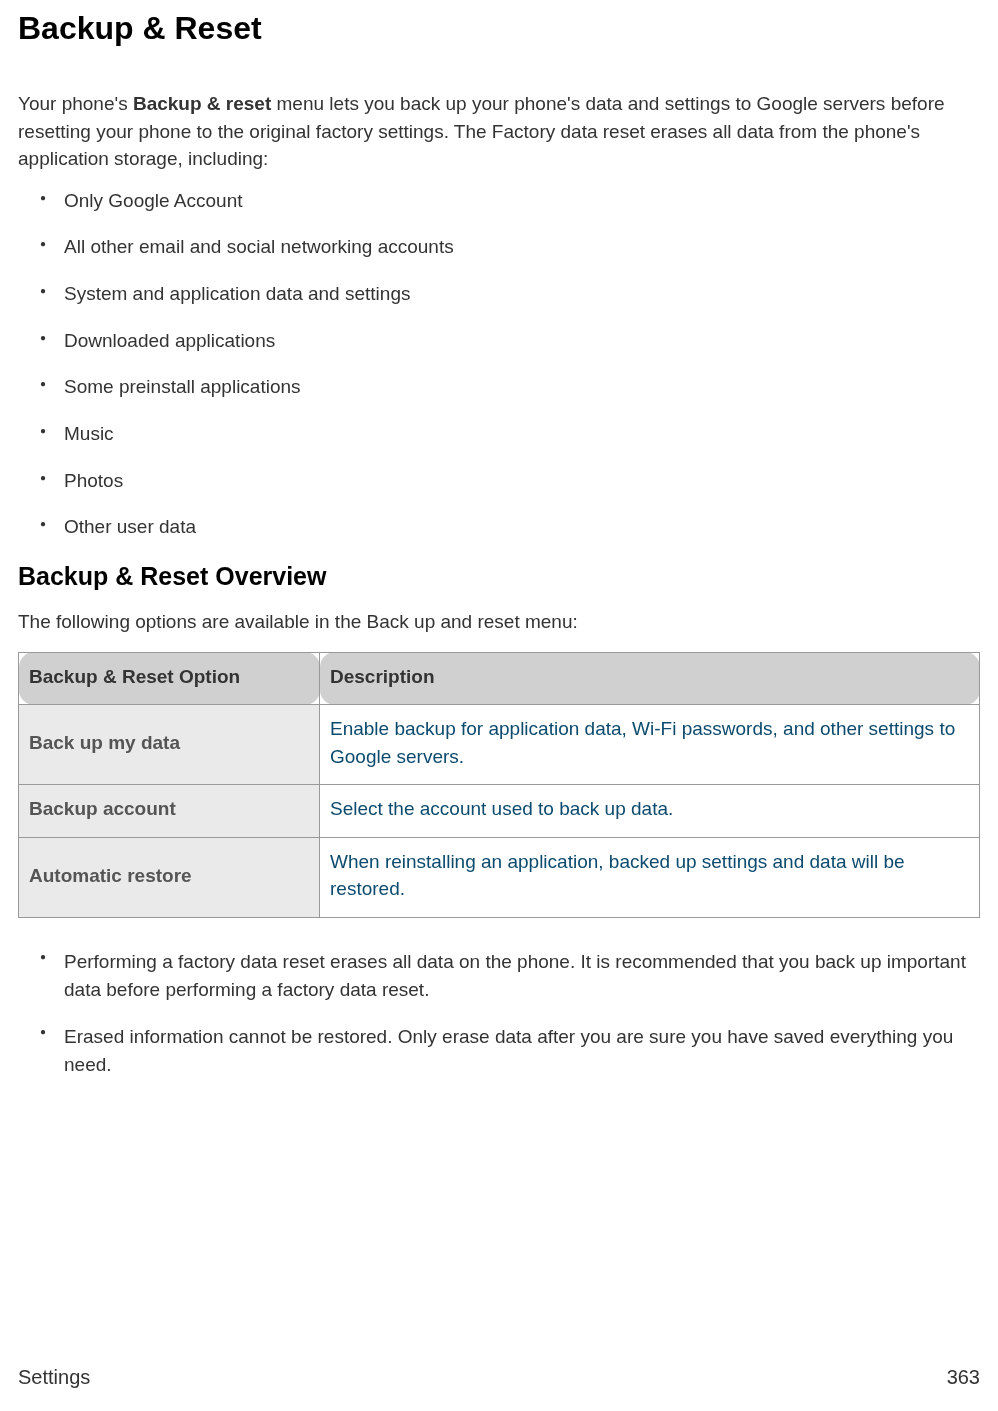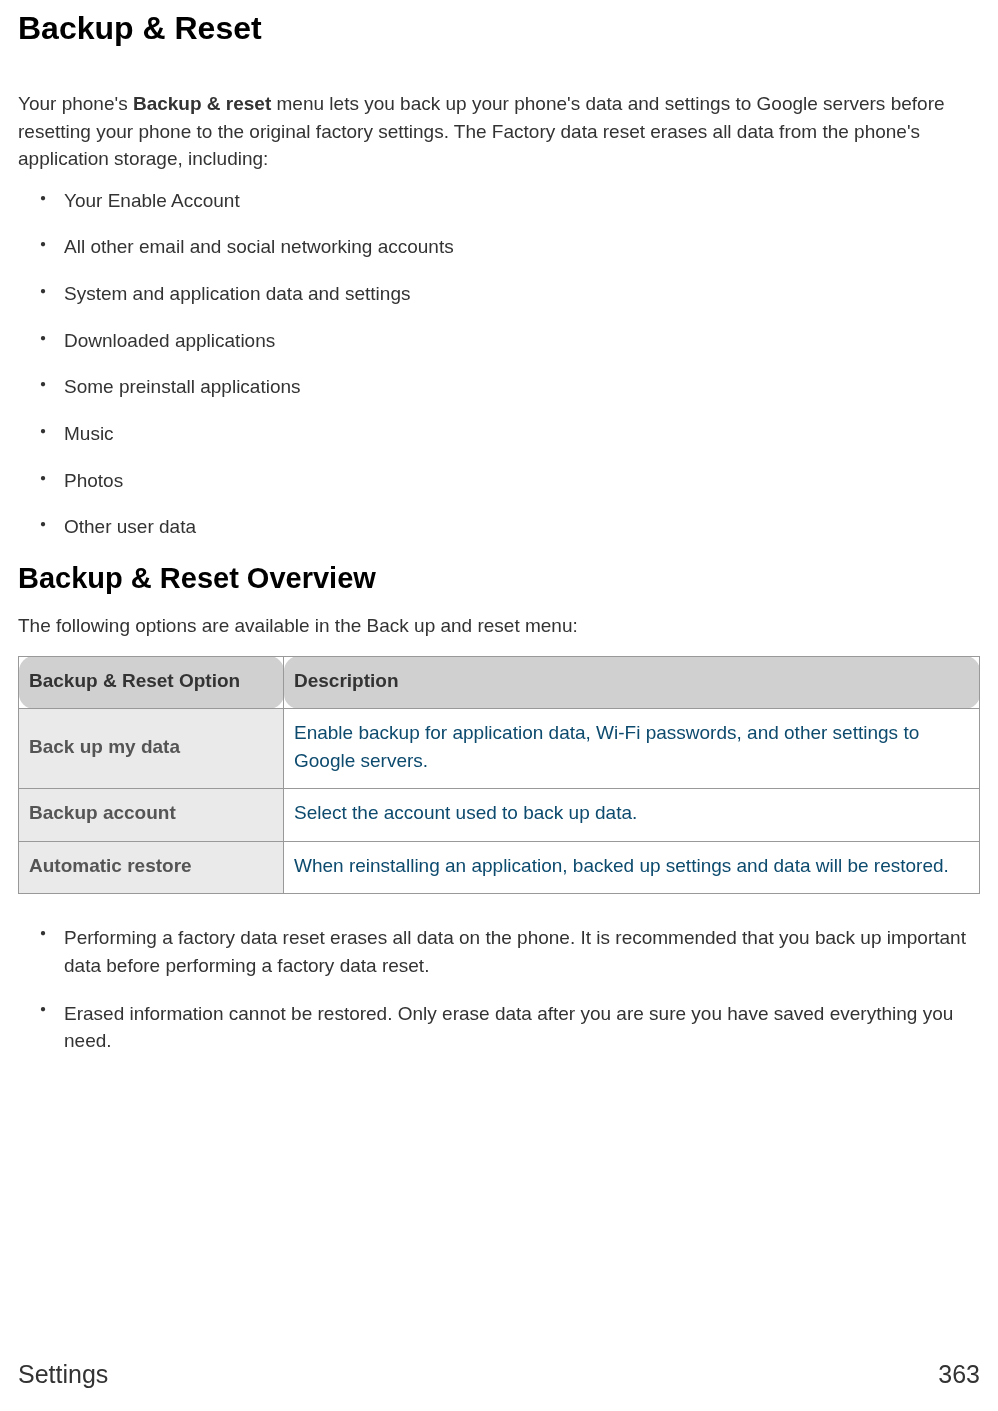--- a/index.html
+++ b/index.html
@@ -39,21 +39,21 @@
     }
     ul.bullets li::before {
       content: "●";
       position: absolute;
       left: 0;
       top: 2px;
       font-size: 10px;
       color: #333;
     }
     h2 {
-      font-size: 29px;
+      font-size: 25px;
       font-weight: bold;
       color: #000;
       margin-bottom: 18px;
       margin-top: 6px;
     }
     .subtext {
       line-height: 1.4;
       margin-bottom: 16px;
     }
     table {
@@ -71,21 +71,21 @@
     th {
       background: #d0d0d0;
       font-weight: bold;
       color: #333;
       border-radius: 15px;
     }
     td.opt {
       background: #eaeaea;
       font-weight: bold;
       color: #555;
-      width: 265px;
+      width: 301px;
       vertical-align: middle;
     }
     td.desc {
       color: #0c4a6e;
     }
     ul.notes {
       list-style: none;
       padding-left: 22px;
     }
     ul.notes li {
@@ -102,36 +102,36 @@
       font-size: 10px;
       color: #333;
     }
     .footer {
       position: absolute;
       bottom: 22px;
       left: 18px;
       right: 18px;
       display: flex;
       justify-content: space-between;
-      font-size: 25px;
+      font-size: 20px;
       color: #333;
       text-align: center;
     }
   </style>
 </head>
 <body>
 
 <h1>Backup &amp; Reset</h1>
 
 <p class="intro">
   <span>Your phone's </span><b>Backup &amp; reset</b><span> menu lets you back up your phone's data and settings to Google servers before resetting your phone to the original factory settings. The Factory data reset erases all data from the phone's application storage, including:</span>
 </p>
 
 <ul class="bullets">
-  <li>Your Enable Account</li>
+  <li>Only Google Account</li>
   <li>All other email and social networking accounts</li>
   <li>System and application data and settings</li>
   <li>Downloaded applications</li>
   <li>Some preinstall applications</li>
   <li>Music</li>
   <li>Photos</li>
   <li>Other user data</li>
 </ul>
 
 <h2>Backup &amp; Reset Overview</h2>

